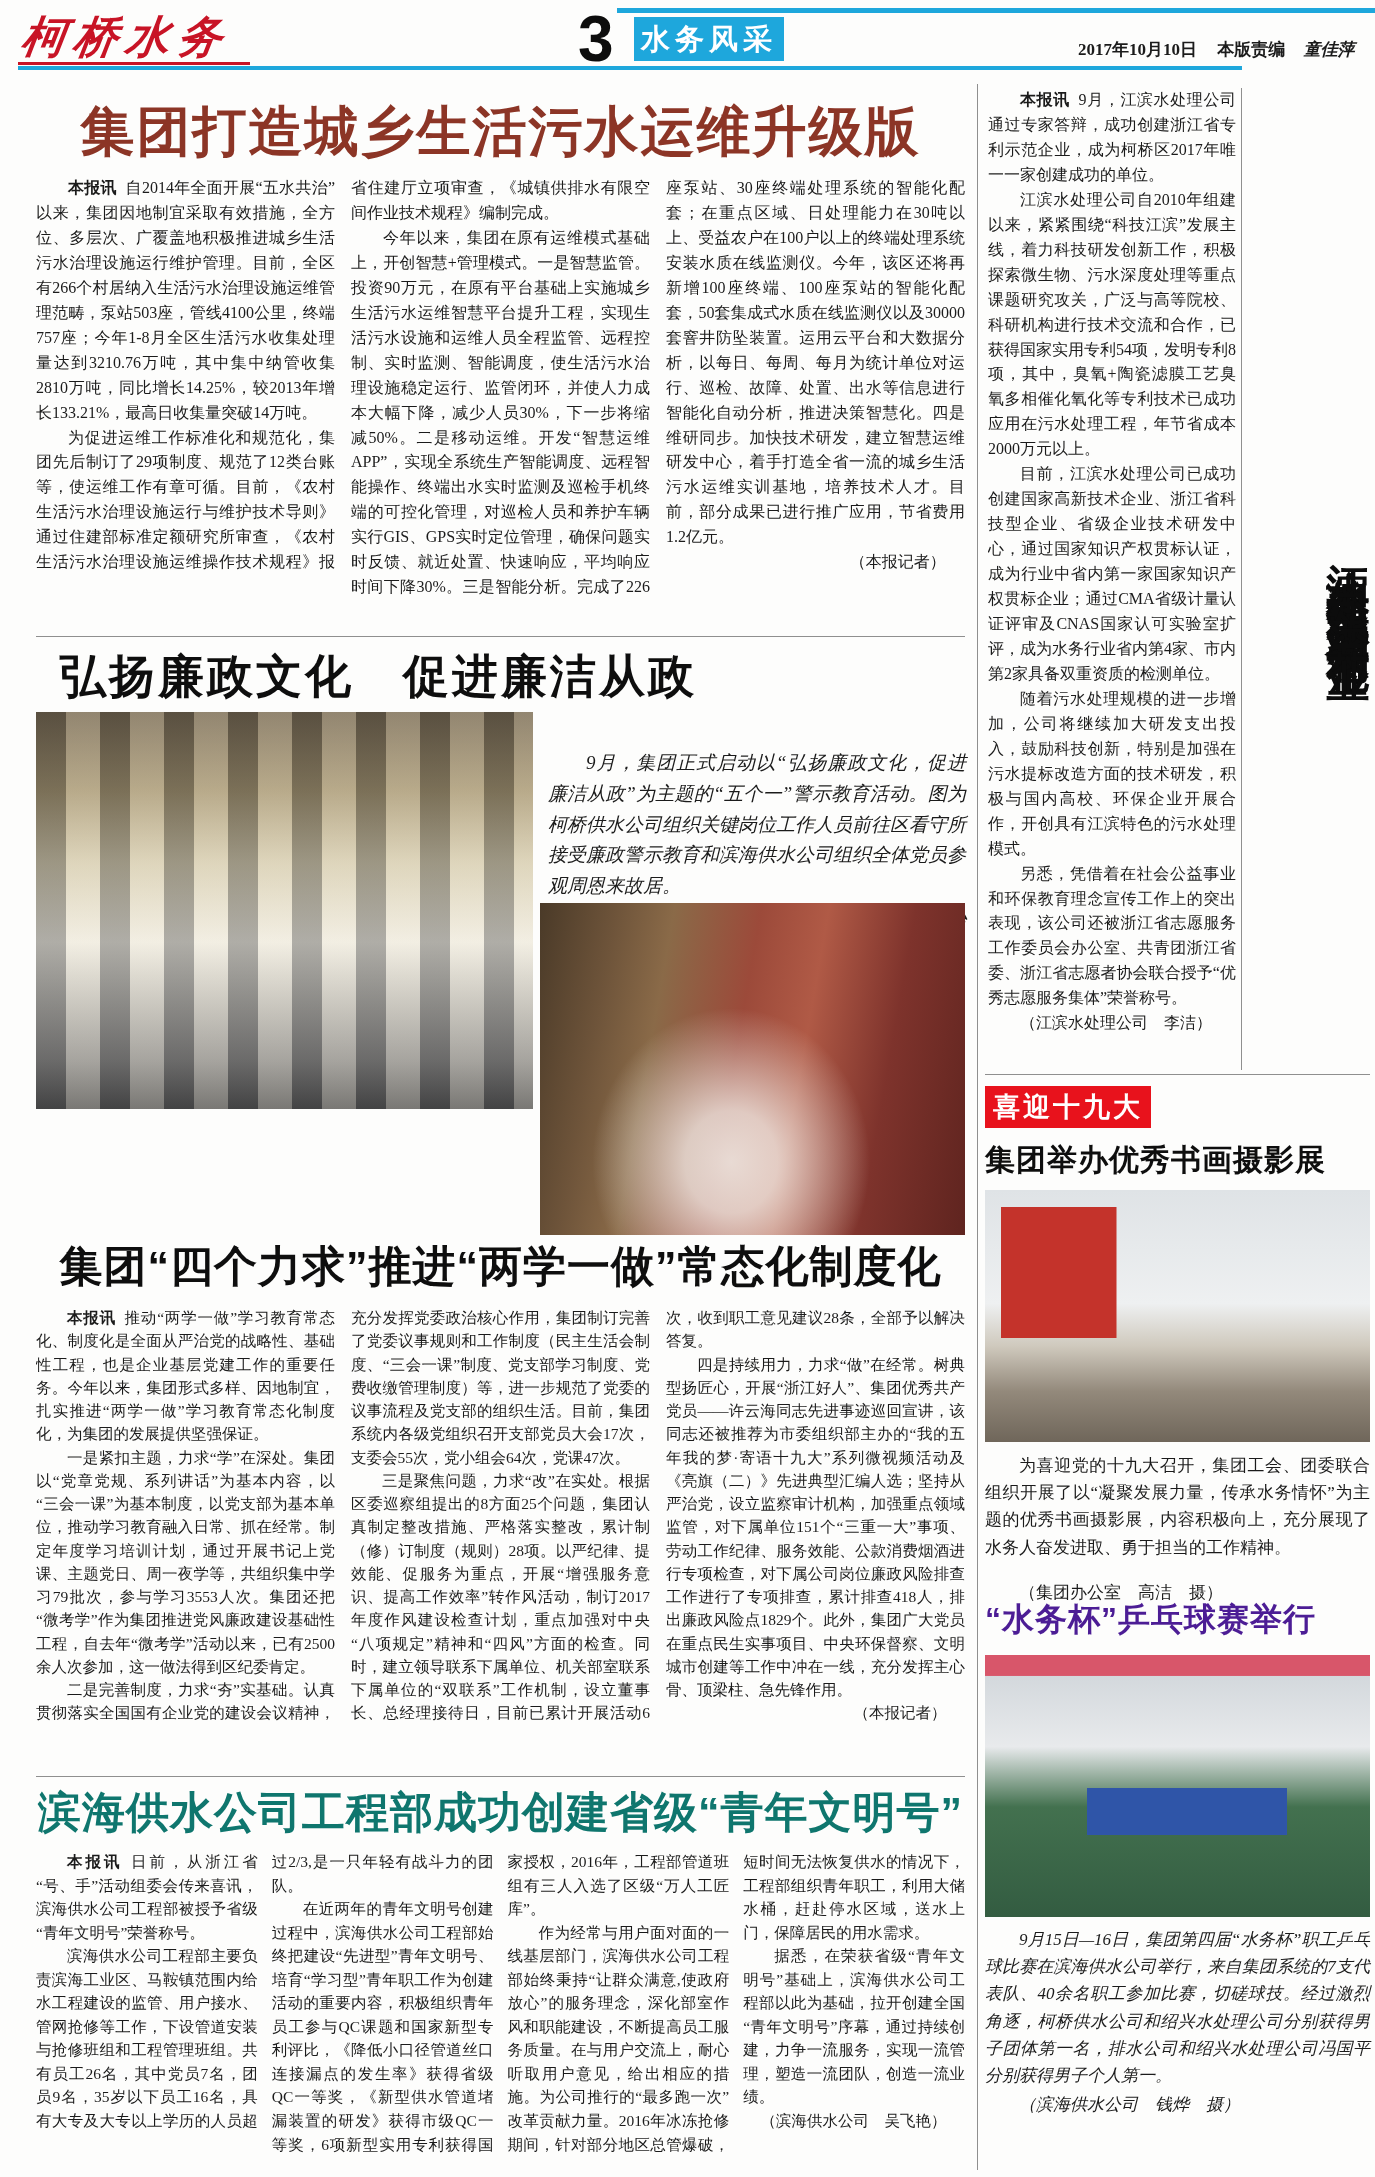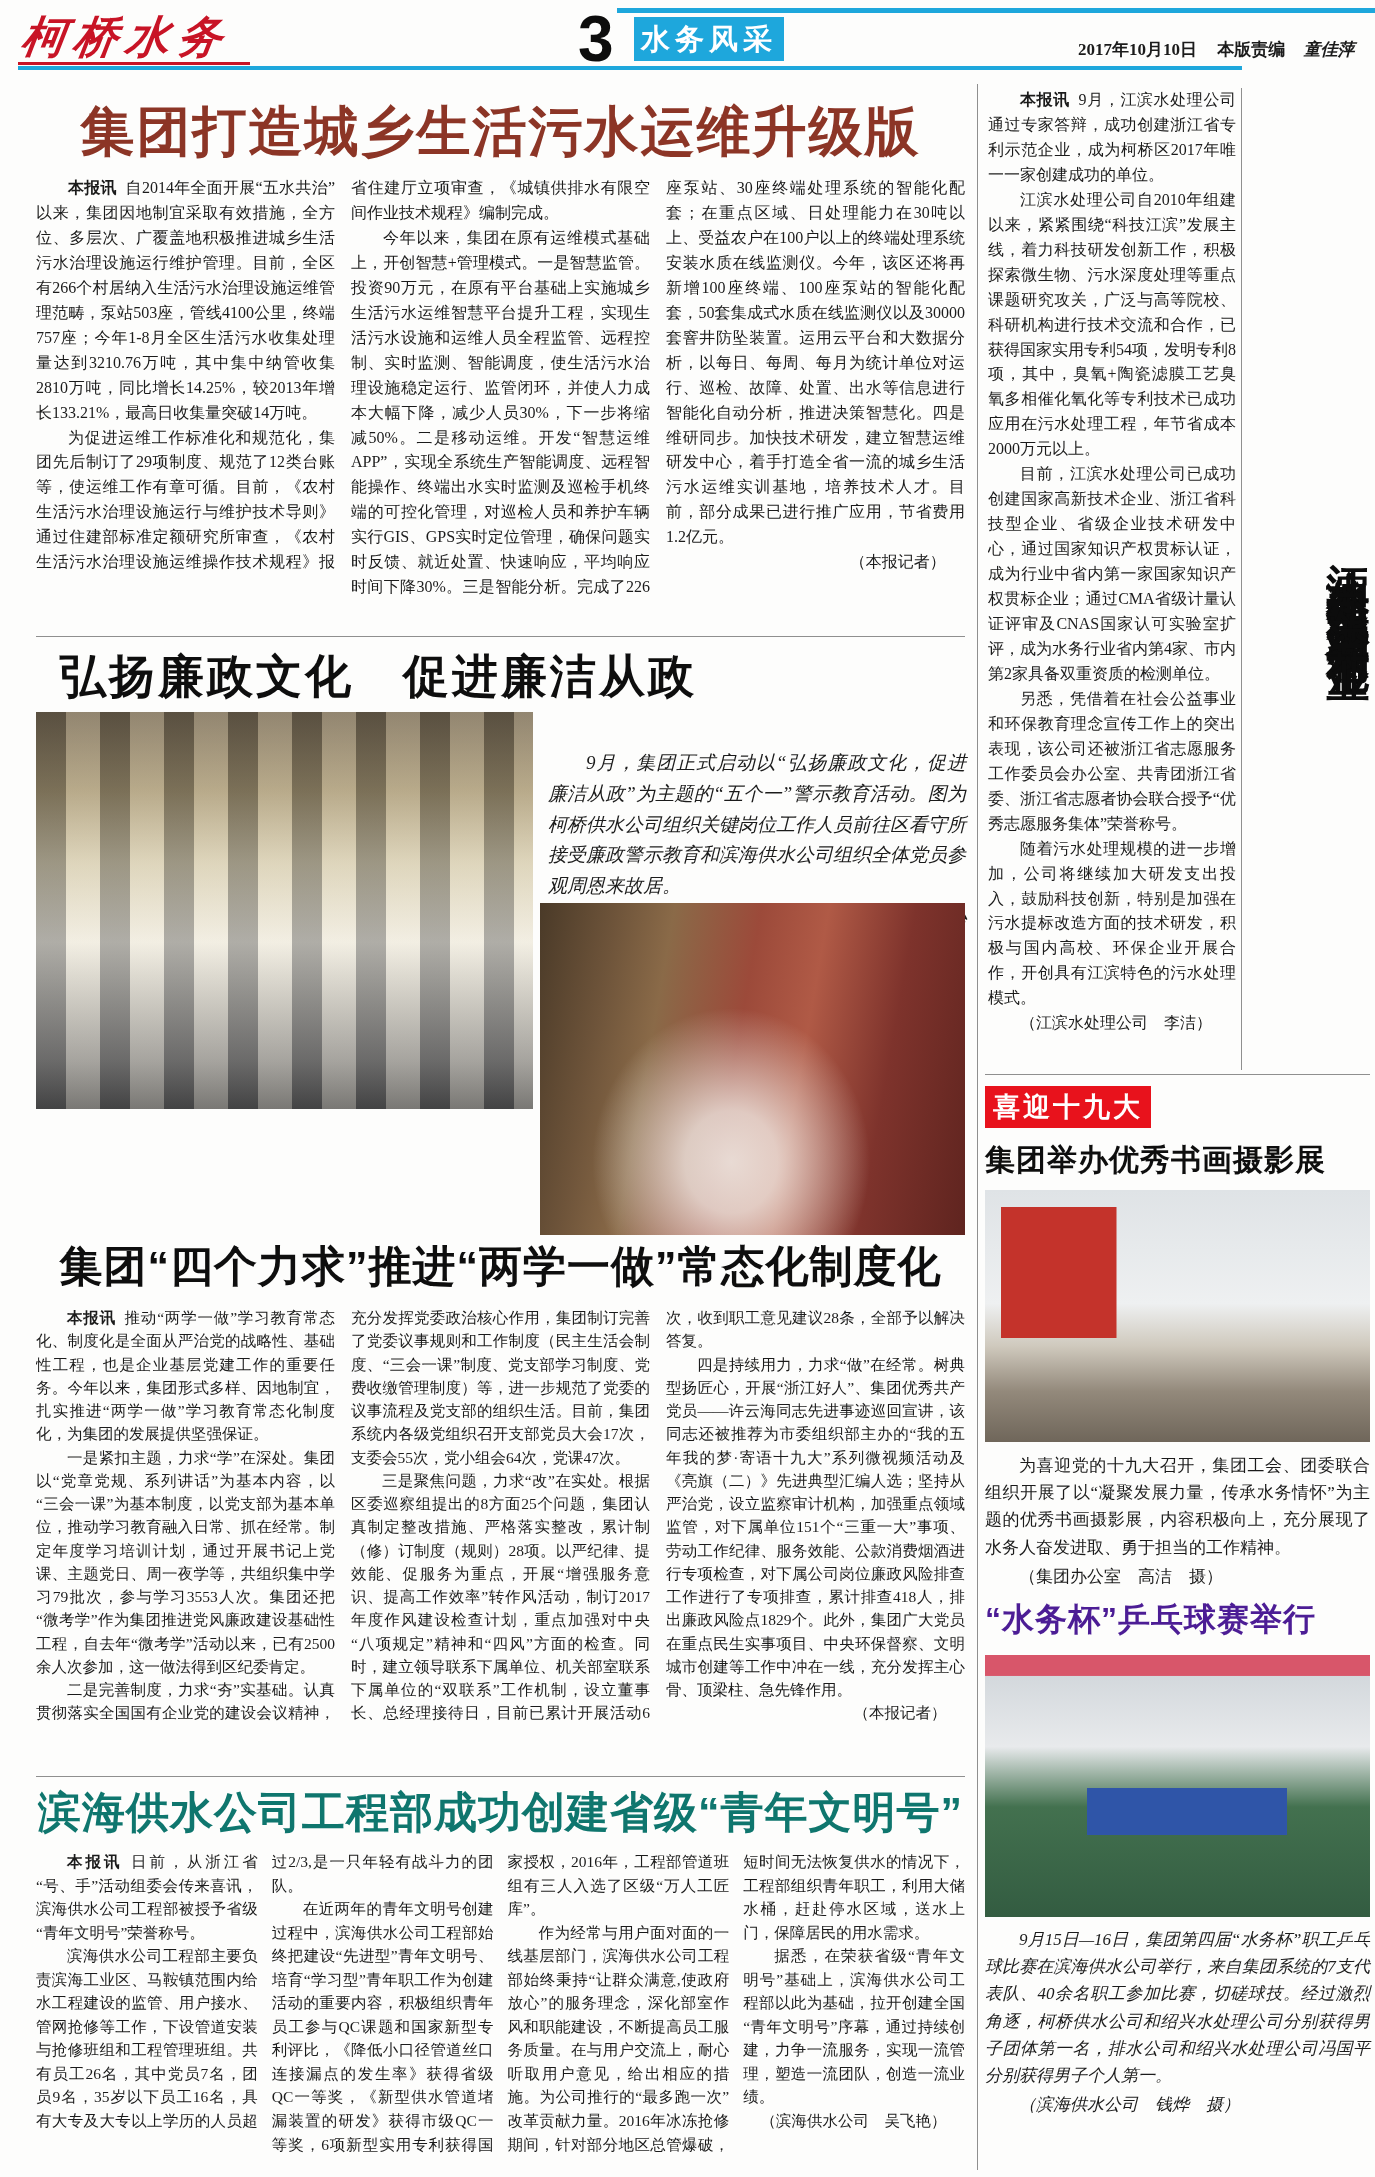--- a/index.html
+++ b/index.html
@@ -115,21 +115,21 @@
       linear-gradient(180deg,#dfe3e6 0%,#eef0f1 45%,#cfc9bd 62%,#93897b 80%,#6f665a 100%);
     background-repeat:no-repeat,no-repeat;
     background-size:30% 52%,100% 100%;
     background-position:6% 14%,0 0;
   }
   .caption-shuhua{
     position:absolute;left:985px;top:1452px;width:385px;
     font-size:17px;line-height:1.6;text-align:justify;
   }
   .caption-shuhua .cap{text-indent:2em;display:block;}
-  .caption-shuhua .credit{display:block;margin-top:2px;text-indent:2em;}
+  .caption-shuhua .credit{display:block;margin-top:18px;text-indent:2em;}
   .headline-pingpong{
     position:absolute;left:985px;top:1598px;width:390px;font-family:var(--sans);
     font-weight:900;font-size:32px;letter-spacing:1px;color:#4c1d95;white-space:nowrap;
   }
   .photo-pingpong{
     left:985px;top:1655px;width:385px;height:262px;
     background-image:
       linear-gradient(#2f55a8,#2f55a8),
       linear-gradient(#d8566a,#d8566a),
       linear-gradient(180deg,#cdd3d8 0%,#e8eaec 35%,#43714f 58%,#335c41 100%);
@@ -200,22 +200,22 @@
       <p><span>在近两年的青年文明号创建过程中，滨海供水公司工程部始终把建设“先进型”青年文明号、培育“学习型”青年职工作为创建活动的重要内容，积极组织青年员工参与QC课题和国家新型专利评比，《降低小口径管道丝口连接漏点的发生率》获得省级QC一等奖，《新型供水管道堵漏装置的研发》获得市级QC一等奖，6项新型实用专利获得国家授权，2016年，工程部管道班组有三人入选了区级“万人工匠库”。</span></p>
       <p><span>作为经常与用户面对面的一线基层部门，滨海供水公司工程部始终秉持“让群众满意,使政府放心”的服务理念，深化部室作风和职能建设，不断提高员工服务质量。在与用户交流上，耐心听取用户意见，给出相应的措施。为公司推行的“最多跑一次”改革贡献力量。2016年冰冻抢修期间，针对部分地区总管爆破，短时间无法恢复供水的情况下，工程部组织青年职工，利用大储水桶，赶赴停水区域，送水上门，保障居民的用水需求。</span></p>
       <p><span>据悉，在荣获省级“青年文明号”基础上，滨海供水公司工程部以此为基础，拉开创建全国“青年文明号”序幕，通过持续创建，力争一流服务，实现一流管理，塑造一流团队，创造一流业绩。</span></p>
       <p class="byline"><span>（滨海供水公司　吴飞艳）</span></p>
     </div>
 
   <div class="body-jiangbin">
       <p><b class="lead">本报讯</b><span>9月，江滨水处理公司通过专家答辩，成功创建浙江省专利示范企业，成为柯桥区2017年唯一一家创建成功的单位。</span></p>
       <p><span>江滨水处理公司自2010年组建以来，紧紧围绕“科技江滨”发展主线，着力科技研发创新工作，积极探索微生物、污水深度处理等重点课题研究攻关，广泛与高等院校、科研机构进行技术交流和合作，已获得国家实用专利54项，发明专利8项，其中，臭氧+陶瓷滤膜工艺臭氧多相催化氧化等专利技术已成功应用在污水处理工程，年节省成本2000万元以上。</span></p>
       <p><span>目前，江滨水处理公司已成功创建国家高新技术企业、浙江省科技型企业、省级企业技术研发中心，通过国家知识产权贯标认证，成为行业中省内第一家国家知识产权贯标企业；通过CMA省级计量认证评审及CNAS国家认可实验室扩评，成为水务行业省内第4家、市内第2家具备双重资质的检测单位。</span></p>
+      <p><span>随着污水处理规模的进一步增加，公司将继续加大研发支出投入，鼓励科技创新，特别是加强在污水提标改造方面的技术研发，积极与国内高校、环保企业开展合作，开创具有江滨特色的污水处理模式。</span></p>
       <p><span>另悉，凭借着在社会公益事业和环保教育理念宣传工作上的突出表现，该公司还被浙江省志愿服务工作委员会办公室、共青团浙江省委、浙江省志愿者协会联合授予“优秀志愿服务集体”荣誉称号。</span></p>
-      <p><span>随着污水处理规模的进一步增加，公司将继续加大研发支出投入，鼓励科技创新，特别是加强在污水提标改造方面的技术研发，积极与国内高校、环保企业开展合作，开创具有江滨特色的污水处理模式。</span></p>
       <p class="byline"><span>（江滨水处理公司　李洁）</span></p>
     </div>
   <div class="v-headline">江滨水处理公司成功创建浙江省专利示范企业</div>
 
   <div class="badge-slogan">喜迎十九大</div>
   <div class="headline-shuhua">集团举办优秀书画摄影展</div>
   <div class="photo photo-shuhua"></div>
   <div class="caption-shuhua">
     <span class="cap">为喜迎党的十九大召开，集团工会、团委联合组织开展了以“凝聚发展力量，传承水务情怀”为主题的优秀书画摄影展，内容积极向上，充分展现了水务人奋发进取、勇于担当的工作精神。</span>
     <span class="credit">（集团办公室　高洁　摄）</span>

